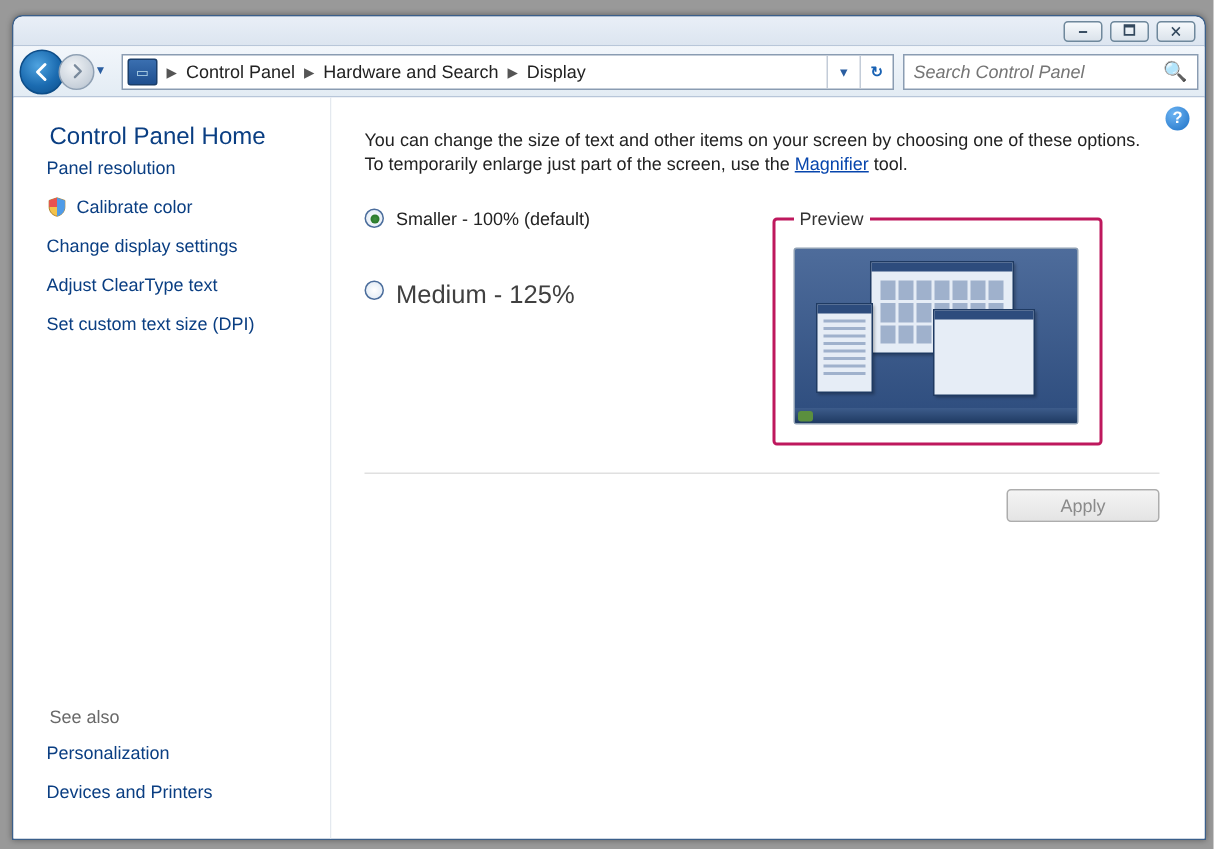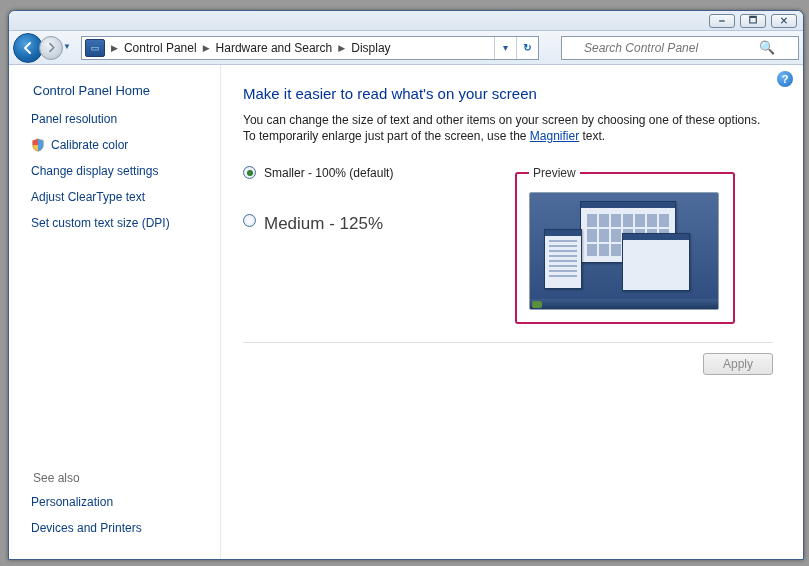--- a/index.html
+++ b/index.html
@@ -11,26 +11,26 @@
   .navbtns{position:relative;width:60px;height:30px;}
   .back-btn{position:absolute;left:0;top:0;width:30px;height:30px;border-radius:50%;background:radial-gradient(circle at 40% 35%,#4fa3e0 0%,#1b6bb0 55%,#0d4d88 100%);border:1px solid #0d4d88;display:flex;align-items:center;justify-content:center;color:#fff;font-size:16px;cursor:pointer;}
   .fwd-btn{position:absolute;left:26px;top:3px;width:24px;height:24px;border-radius:50%;background:radial-gradient(circle at 40% 35%,#f0f3f6 0%,#c7d0da 70%,#a6b3c2 100%);border:1px solid #8fa0b3;display:flex;align-items:center;justify-content:center;color:#6a7a8c;font-size:13px;}
   .hist-drop{position:absolute;left:50px;top:9px;width:10px;height:12px;color:#2a5ea1;font-size:8px;}
   .addressbar{flex:1;height:24px;border:1px solid #8a9cb2;background:#fff;display:flex;align-items:center;margin-left:6px;}
   .addr-icon{width:20px;height:18px;margin-left:3px;background:linear-gradient(#3a6fb0,#1f4f8f);border:1px solid #1b3e6a;border-radius:2px;display:flex;align-items:center;justify-content:center;color:#bde;font-size:9px;}
   .crumb-sep{color:#555;padding:0 6px;font-size:9px;}
   .crumb{color:#222;cursor:pointer;}
   .addr-tail{margin-left:auto;display:flex;height:100%;}
   .addr-tail div{width:22px;border-left:1px solid #c3ccd8;display:flex;align-items:center;justify-content:center;color:#2a5ea1;font-size:10px;cursor:pointer;}
-  .searchbar{width:238px;height:24px;border:1px solid #8a9cb2;background:#fff;margin-left:20px;display:flex;align-items:center;padding:0 22px;color:#808080;font-style:italic;}
+  .searchbar{width:197px;height:24px;border:1px solid #8a9cb2;background:#fff;margin-left:4px;display:flex;align-items:center;padding:0 6px;color:#808080;font-style:italic;}
   .searchbar input{border:none;flex:1;outline:none;font-style:italic;color:#666;background:transparent;}
   .search-icon{color:#2a64a5;font-size:13px;cursor:pointer;font-style:normal;}
   .body{flex:1;display:flex;min-height:0;}
   .sidebar{width:212px;background:#fff;padding:18px 16px 12px 24px;display:flex;flex-direction:column;border-right:1px solid #e4e9ef;}
-  .sb-head{color:#0a3e82;font-size:13px;margin-bottom:14px;}
+  .sb-head{color:#0a3e82;font-size:16px;margin-bottom:4px;}
   .sb-link{color:#0a3e82;font-size:12px;margin-bottom:12px;cursor:pointer;display:flex;align-items:center;gap:6px;margin-left:-2px;}
   .shield{width:14px;height:14px;display:inline-block;}
   .sb-spacer{flex:1;}
   .sb-sa{color:#6a6a6a;margin-bottom:10px;}
   .main{flex:1;background:#fff;position:relative;padding:20px 30px 10px 22px;}
   .help-icon{position:absolute;top:6px;right:10px;width:16px;height:16px;border-radius:50%;background:radial-gradient(circle at 35% 30%,#6db4f3,#1d71c6);color:#fff;font-size:11px;font-weight:bold;display:flex;align-items:center;justify-content:center;cursor:pointer;}
   .h1{color:#003399;font-size:15px;margin-bottom:10px;}
   .desc{color:#222;line-height:1.35;margin-bottom:22px;}
   .desc a{color:#0645ad;text-decoration:underline;cursor:pointer;}
   .options-row{display:flex;}
@@ -49,21 +49,21 @@
   .pv-w1{left:14px;top:36px;width:38px;height:60px;}
   .pv-w2{left:50px;top:8px;width:96px;height:62px;}
   .pv-w3{left:92px;top:40px;width:68px;height:58px;}
   .pv-w1::before,.pv-w2::before,.pv-w3::before{content:"";position:absolute;top:0;left:0;right:0;height:6px;background:#2d4c7d;}
   .pv-grid{position:absolute;top:12px;left:6px;right:6px;bottom:6px;display:grid;grid-template-columns:repeat(7,1fr);grid-template-rows:repeat(3,1fr);gap:2px;}
   .pv-grid span{background:#9fb1cc;}
   .pv-lines{position:absolute;top:10px;left:4px;right:4px;}
   .pv-lines i{display:block;height:2px;background:#9fb1cc;margin-bottom:3px;}
   hr.sep{border:none;border-top:1px solid #e0e0e0;margin:18px 0 10px;}
   .apply-row{display:flex;justify-content:flex-end;}
-  .apply-btn{width:70px;height:22px;border:1px solid #adadad;border-radius:3px;background:linear-gradient(#f4f4f4,#e4e4e4);color:#8a8a8a;display:flex;align-items:center;justify-content:center;}
+  .apply-btn{width:102px;height:22px;border:1px solid #adadad;border-radius:3px;background:linear-gradient(#f4f4f4,#e4e4e4);color:#8a8a8a;display:flex;align-items:center;justify-content:center;}
 </style>
 </head>
 <body>
 
 <div class="window">
 
   <div class="titlebar">
     <div class="tb-btn">🗕</div>
     <div class="tb-btn">🗖</div>
     <div class="tb-btn">🗙</div>
@@ -130,23 +130,22 @@
       <div class="sb-link">
           <span>Personalization</span>
         </div>
       <div class="sb-link">
           <span>Devices and Printers</span>
         </div>
     </div>
 
     <div class="main">
       <div class="help-icon">?</div>
-      <div class="h1">Make it easier to read what's on your screen</div>
       <p class="desc">
-        <span>You can change the size of text and other items on your screen by choosing one of these options. To temporarily enlarge just part of the screen, use the </span><a>Magnifier</a><span> text.</span>
+        <span>You can change the size of text and other items on your screen by choosing one of these options. To temporarily enlarge just part of the screen, use the </span><a>Magnifier</a><span> tool.</span>
       </p>
 
       <div class="options-row">
         <div class="opts">
           <div class="radio-opt">
             <span class="radio checked"></span>
             <span class="opt-lbl-sm">Smaller - 100% (default)</span>
           </div>
           <div class="radio-opt">
             <span class="radio"></span>

